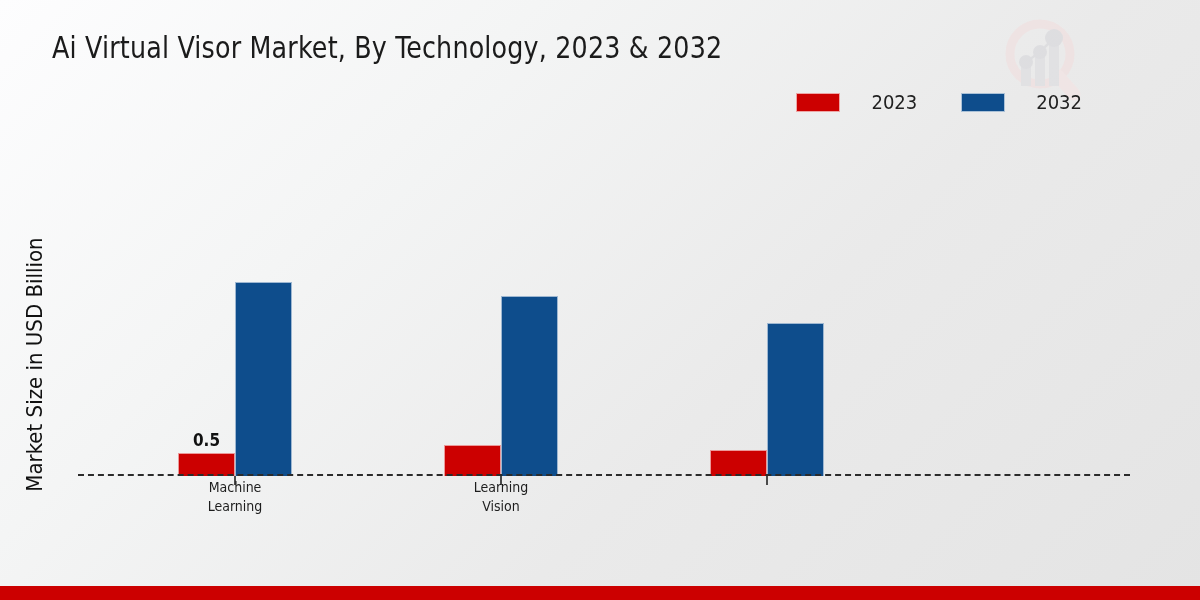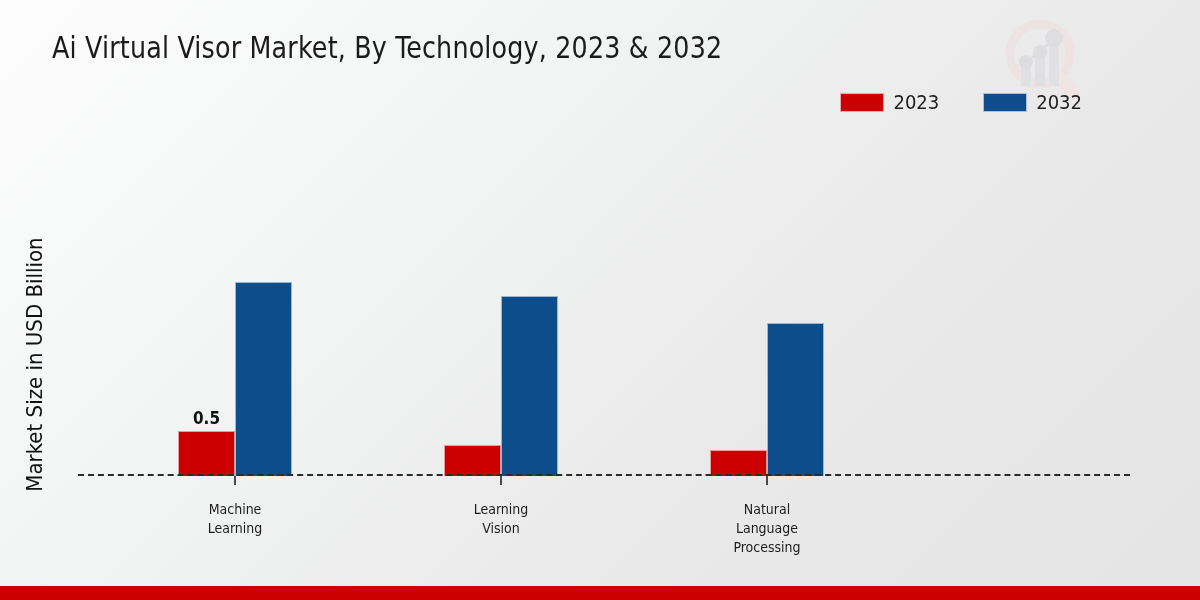--- a/index.html
+++ b/index.html
@@ -53,21 +53,21 @@
     position: absolute;
     right: 118px;
     top: 92px;
     display: flex;
     align-items: center;
     gap: 44px;
   }
   .legend-item {
     display: flex;
     align-items: center;
-    gap: 9px;
+    gap: 31px;
   }
   .legend-swatch {
     width: 42px;
     height: 17px;
     display: block;
     border: 1px solid rgba(255,255,255,0.65);
   }
   .legend-label {
     font-size: 20px;
     color: #212121;
@@ -140,21 +140,21 @@
     bottom: -9px;
     left: 50%;
     transform: translateX(-50%);
     width: 2px;
     height: 9px;
     background: #4a4a4a;
   }
   .cat-label {
     position: absolute;
     top: 100%;
-    margin-top: 24px;
+    margin-top: 2px;
     left: 50%;
     transform: translateX(-50%);
     text-align: center;
     font-size: 14px;
     line-height: 19px;
     color: #1d1d1d;
     font-family: "DejaVu Sans Condensed", "Liberation Sans Narrow", "Liberation Sans", sans-serif;
     white-space: pre-line;
   }
 
@@ -197,44 +197,41 @@
       <span class="legend-swatch" style="background:#0E4D8C"></span>
       <span class="legend-label">2032</span>
     </div>
   </div>
 
   <div id="y-axis-title">Market Size in USD Billion</div>
 
   <div id="plot-area">
 
     <div class="bar-group" style="left:100px; width:114px;">
-      <div class="bar" style="background:#CC0000; height:45px;">
+      <div class="bar" style="background:#CC0000; height:23px;">
         <span class="bar-value">0.5</span>
       </div>
       <div class="bar" style="background:#0E4D8C; height:194px;"></div>
       <span class="tick"></span>
       <span class="cat-label">Machine
 Learning</span>
     </div>
 
     <div class="bar-group" style="left:366px; width:114px;">
       <div class="bar" style="background:#CC0000; height:31px;"></div>
       <div class="bar" style="background:#0E4D8C; height:180px;"></div>
       <span class="tick"></span>
       <span class="cat-label">Learning
 Vision</span>
     </div>
 
     <div class="bar-group" style="left:632px; width:114px;">
       <div class="bar" style="background:#CC0000; height:26px;"></div>
       <div class="bar" style="background:#0E4D8C; height:153px;"></div>
       <span class="tick"></span>
-      <span class="cat-label">Natural
-Language
-Processing</span>
     </div>
 
 
     <div id="baseline"></div>
   </div>
 
   <div id="footer-bar" style="background:#CC0000"></div>
 
 </div>
 

